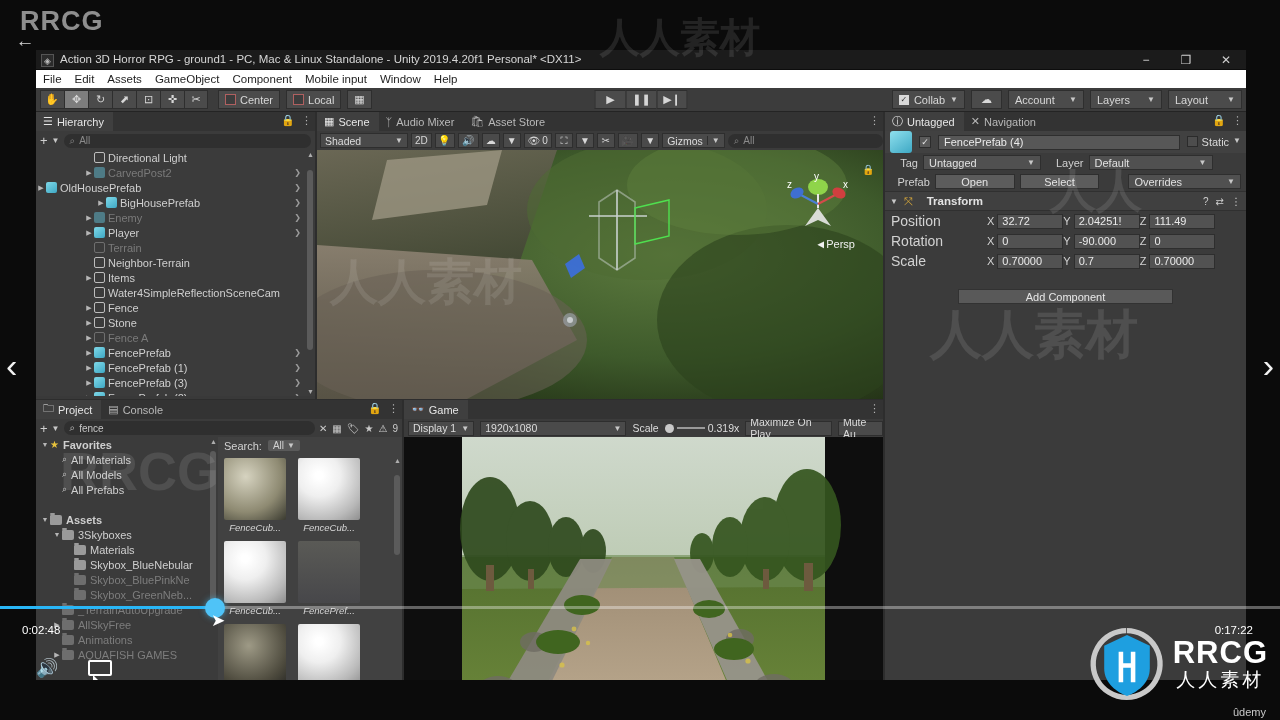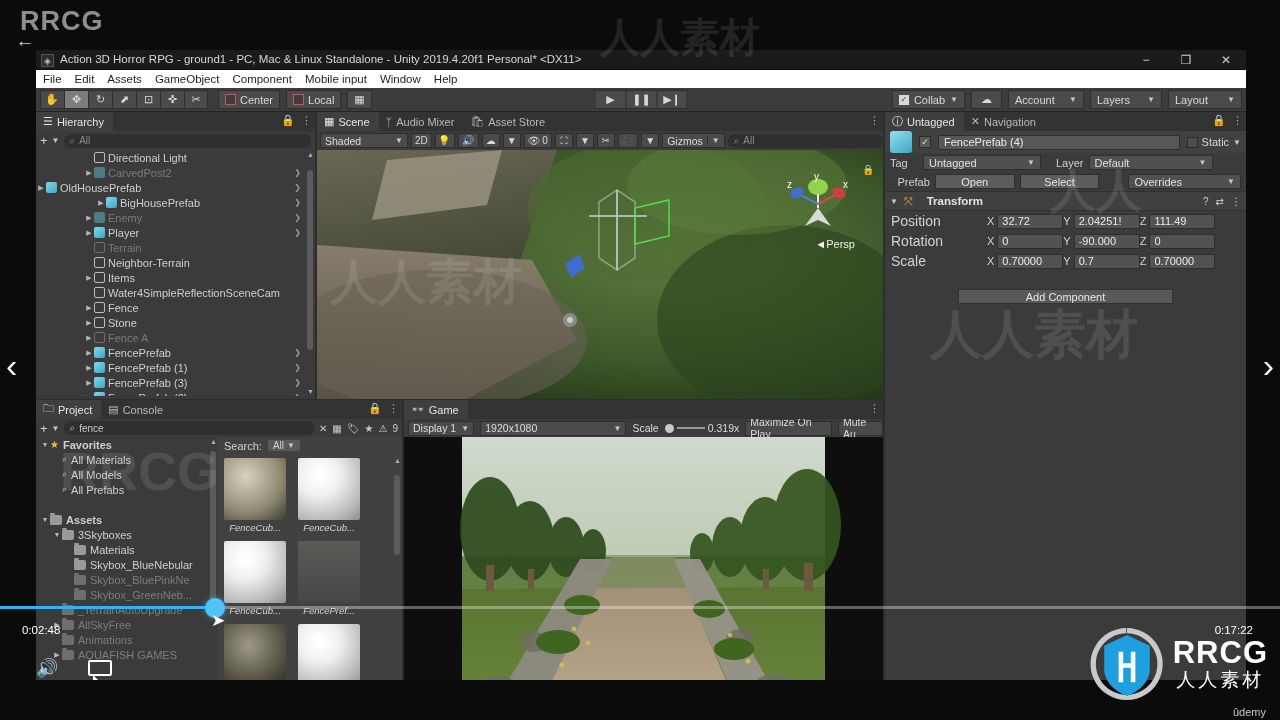--- a/index.html
+++ b/index.html
@@ -160,21 +160,21 @@
   
   #insp{ left:849px; top:0; width:361px; height:630px; background:#3b3b3b; }
   .in-head{ height:22px; background:#414141; display:flex; align-items:center;
     padding:0 5px; gap:7px; }
   .in-cube{ width:22px;height:22px;
     background:linear-gradient(145deg,#8fe0ee,#3ea8c4); border-radius:3px; }
   .in-namefield{ flex:1; height:15px; background:#575757; border:1px solid #2e2e2e;
     color:#eaeaea; font-size:11px; display:flex; align-items:center; padding:0 5px; }
   .in-chk{ width:12px;height:12px;background:#5a5a5a;border:1px solid #2c2c2c;
     color:#e6e6e6; font-size:9px; line-height:11px; text-align:center; }
-  .in-static{ display:flex; align-items:center; gap:4px; color:#d8d8d8; font-size:11px;}
+  .in-static{ display:flex; align-items:flex-start; gap:4px; color:#d8d8d8; font-size:11px;}
   .in-row{ height:19px; display:flex; align-items:center; gap:5px; padding:0 5px; }
   .in-lbl{ color:#d2d2d2; font-size:11px; }
   .in-dd{ height:15px; background:#505050; border:1px solid #2e2e2e; color:#e0e0e0;
     font-size:11px; display:flex; align-items:center; padding:0 5px;
     justify-content:space-between; }
   .in-btn{ height:15px; background:#5c5c5c; border:1px solid #2e2e2e; color:#e4e4e4;
     font-size:11px; display:flex; align-items:center; justify-content:center; }
   .comp-head{ height:20px; background:#404040; display:flex; align-items:center;
     gap:6px; padding:0 5px; border-top:1px solid #303030; border-bottom:1px solid #303030;}
   .comp-title{ color:#e2e2e2; font-size:11.5px; font-weight:bold; margin-left:8px; }
@@ -804,21 +804,21 @@
           <div class="in-chk">✓</div>
           <div class="in-namefield">FencePrefab (4)</div>
           <div class="in-static">
             <span style="width:11px;height:11px;background:#4d4d4d;border:1px solid #2b2b2b;display:inline-block"></span>
             <span>Static</span>
             <span class="chev">▼</span>
           </div>
         </div>
 
         <div class="in-row">
-          <span class="in-lbl" style="width:28px;">Tag</span>
+          <span class="in-lbl" style="width:28px;text-align:right">Tag</span>
           <div class="in-dd" style="width:118px">
             <span>Untagged</span>
             <span class="chev">▼</span>
           </div>
           <span class="in-lbl" style="margin-left:10px">Layer</span>
           <div class="in-dd" style="width:124px">
             <span>Default</span>
             <span class="chev">▼</span>
           </div>
         </div>

